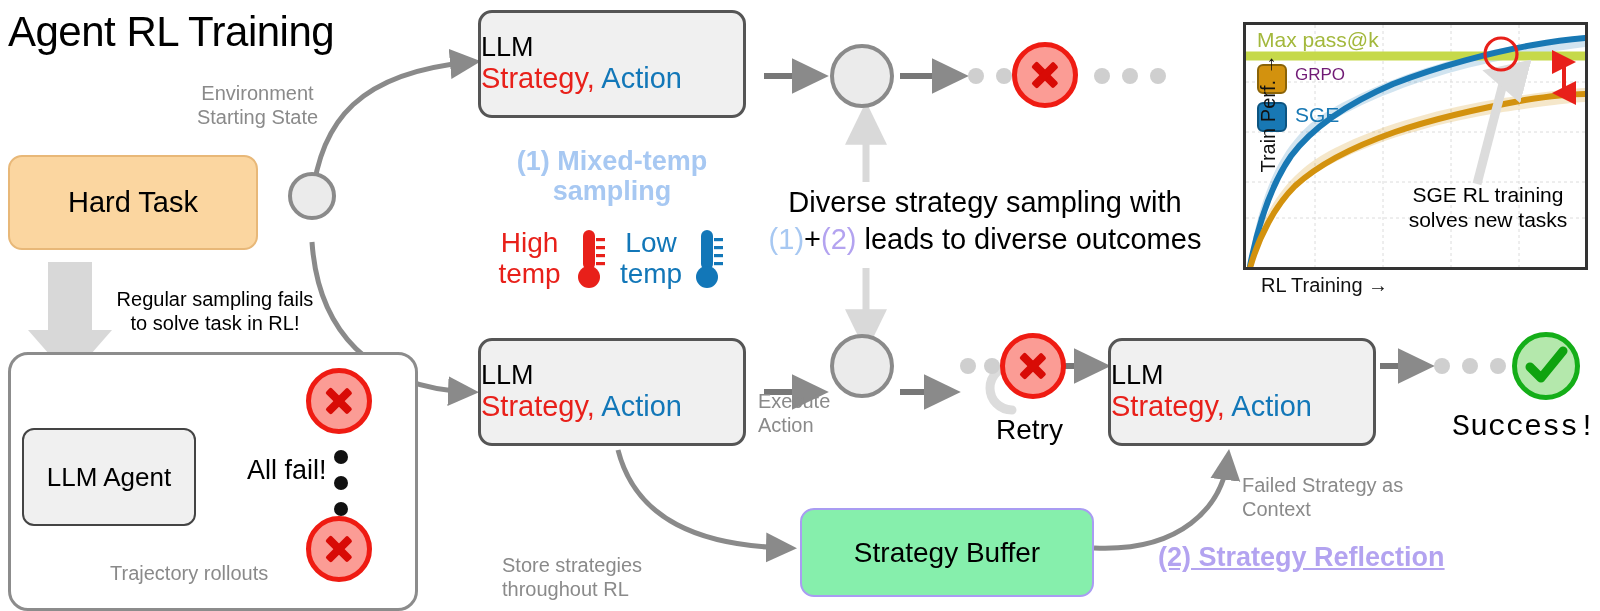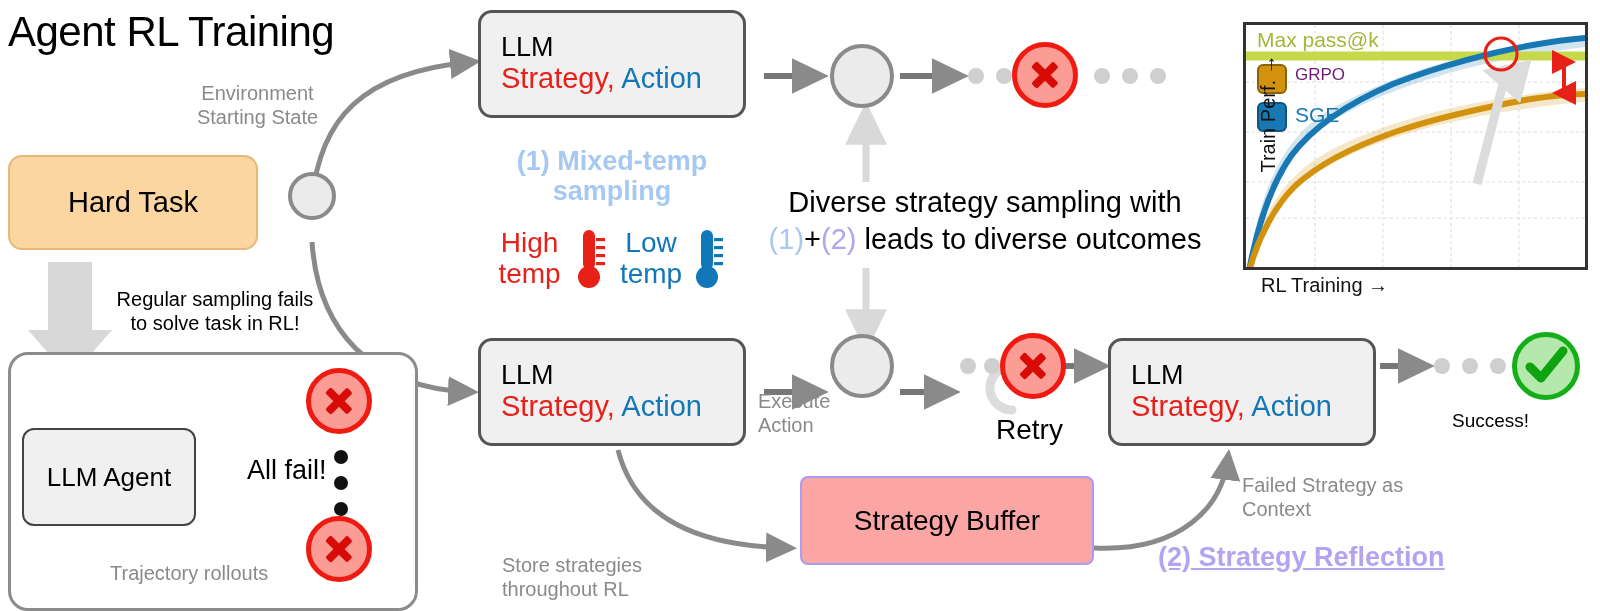--- a/index.html
+++ b/index.html
@@ -7,35 +7,35 @@
        font-family:"Liberation Sans","DejaVu Sans",sans-serif;color:#000;}
   .abs{position:absolute;}
   .ttl{left:8px;top:8px;font-size:42px;letter-spacing:-.5px;}
   .gray{color:#8a8a8a;}
   .ctr{text-align:center;}
   
   .box{position:absolute;box-sizing:border-box;border-radius:14px;display:flex;
        flex-direction:column;justify-content:center;}
   .hardtask{left:8px;top:155px;width:250px;height:95px;background:#fbd6a0;
             border:2.5px solid #e8b878;align-items:center;font-size:29px;}
-  .llmbox{background:#f0f0f0;border:3px solid #555;padding-left:20px;}
+  .llmbox{background:#f0f0f0;border:3px solid #555;padding-left:0;}
   .llm1{left:478px;top:10px;width:268px;height:108px;}
   .llm2{left:478px;top:338px;width:268px;height:108px;}
   .llm3{left:1108px;top:338px;width:268px;height:108px;}
   .llm-l1{font-size:27px;line-height:1.08;}
   .llm-l2{font-size:29px;line-height:1.12;}
   .red{color:#e8201a;} .blue{color:#1277b8;}
   .agentpanel{left:8px;top:352px;width:410px;height:259px;border:3px solid #8c8c8c;
               border-radius:20px;box-sizing:border-box;background:#fff;}
   .agentbox{left:22px;top:428px;width:170px;height:94px;background:#f0f0f0;
             border:2.5px solid #444;border-radius:12px;display:flex;align-items:center;
             justify-content:center;font-size:26px;}
   .allfail{left:224px;top:455px;font-size:27px;margin-left:23px;}
-  .sbuf{left:800px;top:476px;width:290px;height:85px;background:#fca5a5;
-        border:2.5px solid #a99cf2;border-radius:8px;display:flex;align-items:center;
+  .sbuf{left:800px;top:508px;width:290px;height:85px;background:#86efac;
+        border:2.5px solid #a99cf2;border-radius:14px;display:flex;align-items:center;
         justify-content:center;font-size:28px;}
   
   .xmark{position:absolute;border-radius:50%;background:#fb9c95;border:5px solid #ef1b12;
          box-sizing:border-box;}
   .xmark:before,.xmark:after{content:"";position:absolute;left:50%;top:50%;
         background:#d80b06;border-radius:2px;}
   .ok{position:absolute;border-radius:50%;background:#b4e8ac;border:5px solid #14ae18;
       box-sizing:border-box;}
   .circ{position:absolute;border-radius:50%;background:#ebebeb;border:4px solid #8a8a8a;
         box-sizing:border-box;}
@@ -194,21 +194,21 @@
 </div>
 
 <div class="dot" style="left:1434px;top:358px;width:16px;height:16px;"></div>
 <div class="dot" style="left:1462px;top:358px;width:16px;height:16px;"></div>
 <div class="dot" style="left:1490px;top:358px;width:16px;height:16px;"></div>
 <div class="ok" style="left:1512px;top:332px;width:68px;height:68px;">
   <svg width="68" height="68" viewBox="0 0 68 68" style="position:absolute;left:-5px;top:-5px;">
     <path d="M18,35 L29,46 L51,19" stroke="#0fa30f" stroke-width="9" fill="none" stroke-linecap="round" stroke-linejoin="round"></path>
   </svg>
 </div>
-<div class="abs" style="left:1452px;top:410px;font-size:19px;">Success!</div>
+<div class="abs" style="left:1452px;top:410px;font-size:30px;font-family:Liberation Mono, monospace;">Success!</div>
 
 <div class="abs lbl gray" style="left:502px;top:514px;width:190px;white-space:pre-line;margin-top:40px;">Store strategies
 throughout RL</div>
 <div class="abs sbuf">
   <span>Strategy Buffer</span>
 </div>
 <div class="abs lbl gray" style="left:1242px;top:474px;width:200px;white-space:pre-line;">Failed Strategy as
 Context</div>
 <div class="abs step2" style="left:1158px;top:542px;text-decoration:underline;">(2) Strategy Reflection</div>
 
@@ -263,16 +263,18 @@
       <line x1="321" y1="40" x2="321" y2="71" stroke="#e8201a" stroke-width="4" marker-start="url(#redup)" marker-end="url(#reddn)"></line>
     </g>
   </svg>
 
   <div class="abs" style="left:14px;top:6px;font-size:21px;color:#a3b83c;">Max pass@k</div>
   <div class="legsq" style="left:14px;top:42px;background:#d3920e;border:2.5px solid #8a6307;"></div>
   <div class="abs" style="left:52px;top:43px;font-size:17px;color:#701a75;">GRPO</div>
   <div class="legsq" style="left:14px;top:80px;background:#1878b4;border:2.5px solid #0d5480;"></div>
   <div class="abs" style="left:52px;top:81px;font-size:21px;color:#1878b4;">SGE</div>
 
+  <div class="abs ctr" style="left:150px;top:160px;width:190px;font-size:21px;line-height:1.2;white-space:pre-line;">SGE RL training
+solves new tasks</div>
 
   <div class="axlbl" style="left:-40px;top:80px;width:130px;transform:rotate(-90deg);transform-origin:center;text-align:center;">Train Perf. →</div>
   <div class="axlbl" style="left:18px;top:252px;">RL Training →</div>
 </div>
 
 </body></html>

